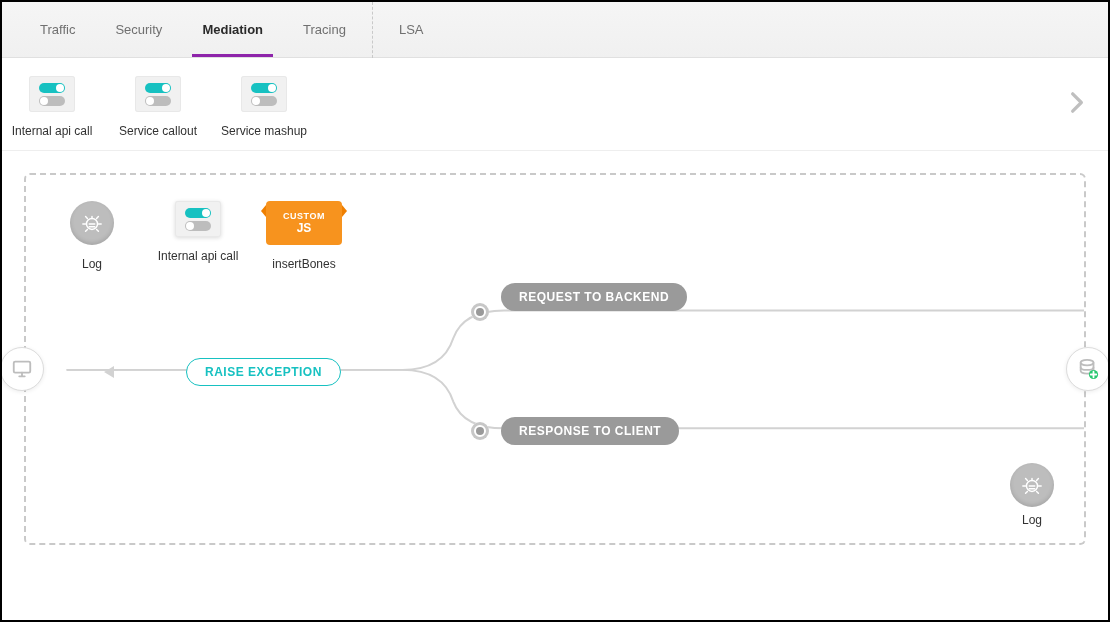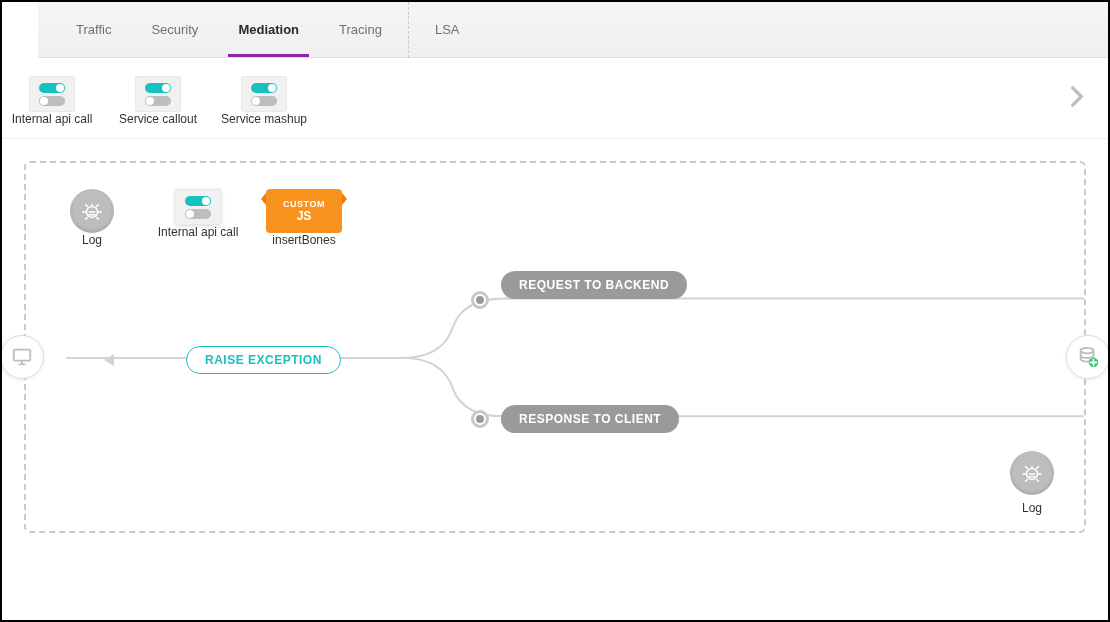--- a/index.html
+++ b/index.html
@@ -16,21 +16,20 @@
 
   
   .tabbar {
     display: flex;
     align-items: center;
     background: linear-gradient(#f5f5f5,#f0f0f0);
     border-bottom: 1px solid #e0e0e0;
     height: 56px;
     padding-left: 18px;
     position: relative;
-    margin-left: 36px;
   }
   .tab {
     padding: 0 20px;
     height: 100%;
     display: flex;
     align-items: center;
     color: #707070;
     cursor: pointer;
     position: relative;
   }
@@ -71,21 +70,21 @@
   }
   .scroll-right svg { width: 26px; height: 26px; }
 
   .palette-item, .node-item {
     display: flex;
     flex-direction: column;
     align-items: center;
     width: 88px;
   }
   .palette-item .label, .node-item .label {
-    margin-top: 0;
+    margin-top: 12px;
     font-size: 12px;
     text-align: center;
     color: #323232;
   }
 
   .toggle-tile {
     width: 46px; height: 36px;
     background: #f1f1f1;
     border-radius: 3px;
     display: flex;

